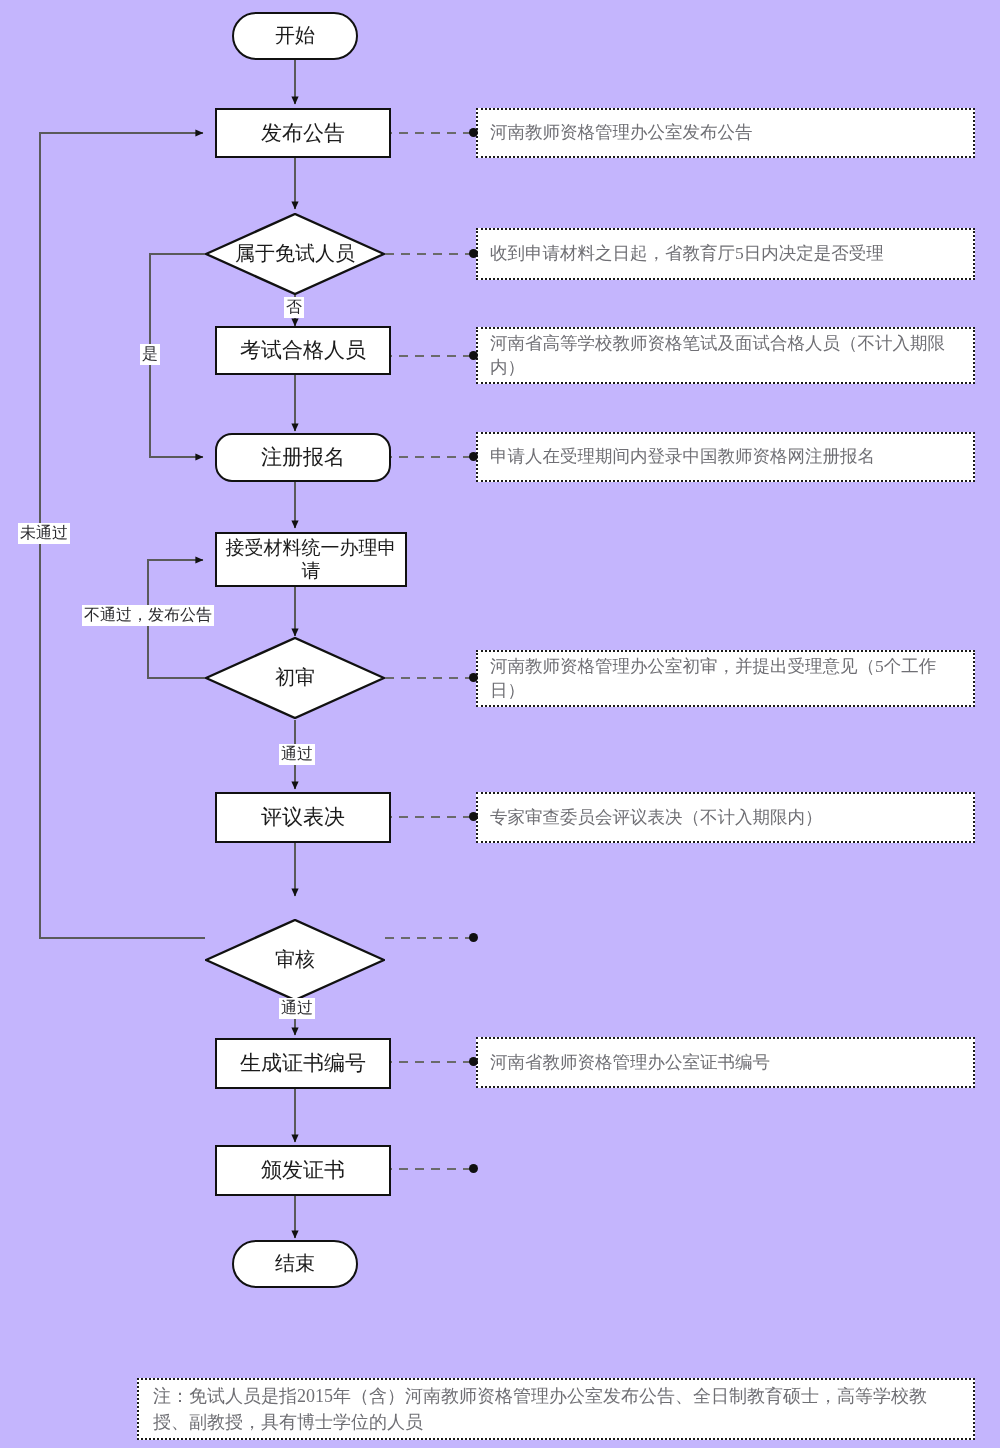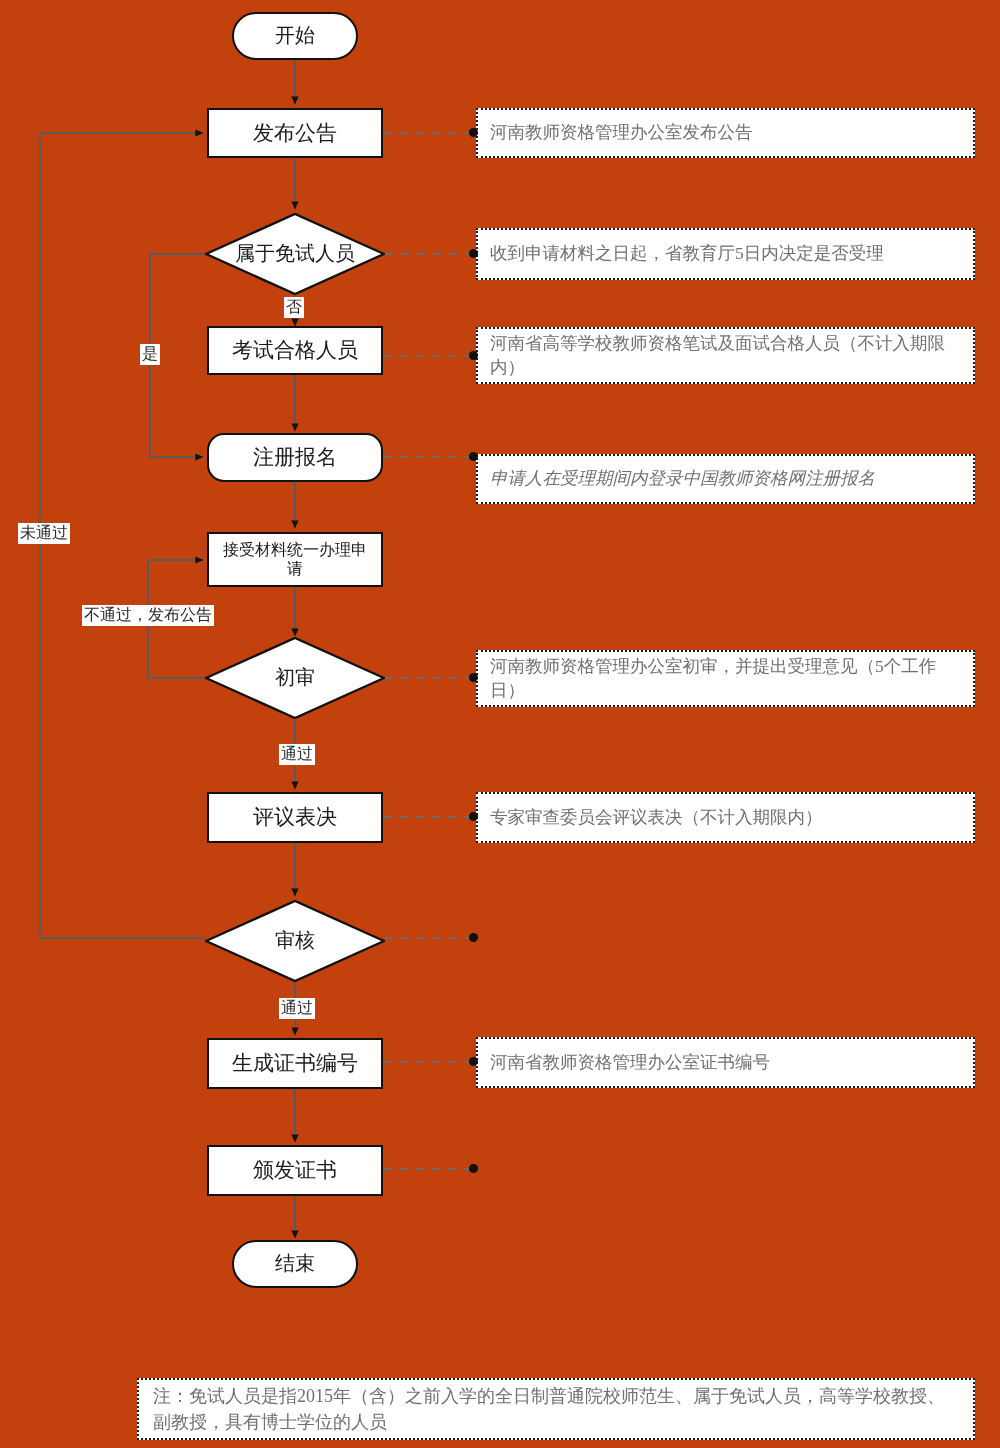--- a/index.html
+++ b/index.html
@@ -7,21 +7,21 @@
     padding: 0;
     background: #ffffff;
   }
   body {
     font-family: "Liberation Serif", "DejaVu Serif", serif;
   }
   #canvas {
     position: relative;
     width: 1000px;
     height: 1448px;
-    background: #c2410c;
+    background: #c4b5fd;
     overflow: hidden;
   }
   #wires {
     position: absolute;
     left: 0;
     top: 0;
     width: 1000px;
     height: 1448px;
   }
 
@@ -34,20 +34,21 @@
     justify-content: center;
     text-align: center;
     color: #1b1b1b;
     background: #ffffff;
     z-index: 3;
     line-height: 1.18;
   }
   .node.process {
     border: 2px solid #111111;
     font-size: 21px;
+    margin-left: 8px;
   }
   .node.terminator {
     border: 2px solid #111111;
     border-radius: 26px;
     font-size: 20px;
   }
   .node.decision {
     border: none;
     background: transparent;
     font-size: 20px;
@@ -178,36 +179,36 @@
   </div>
 
   <div class="node process" style="left:207px; top:326px; width:176px; height:49px;">
     <span>考试合格人员</span>
   </div>
 
   <div class="node process" style="left:207px; top:433px; width:176px; height:49px;border-radius:17px;">
     <span>注册报名</span>
   </div>
 
-  <div class="node process" style="left:207px; top:532px; width:176px; height:55px; font-size:16px; padding:0 8px;">
+  <div class="node process" style="left:207px; top:532px; width:192px; height:55px; font-size:19px; padding:0 8px;">
     <span>接受材料统一办理申请</span>
   </div>
 
   <div class="node decision" style="left:205px; top:637px; width:180px; height:82px;">
     <svg class="diamond-svg" viewBox="0 0 180 82" preserveAspectRatio="none">
       <polygon points="90,1 179,41 90,81 1,41" fill="#ffffff" stroke="#111111" stroke-width="2.4" vector-effect="non-scaling-stroke"></polygon>
     </svg>
     <span class="dtext">初审</span>
   </div>
 
   <div class="node process" style="left:207px; top:792px; width:176px; height:51px;">
     <span>评议表决</span>
   </div>
 
-  <div class="node decision" style="left:205px; top:900px; width:180px; height:82px;">
+  <div class="node decision" style="left:205px; top:919px; width:180px; height:82px;">
     <svg class="diamond-svg" viewBox="0 0 180 82" preserveAspectRatio="none">
       <polygon points="90,1 179,41 90,81 1,41" fill="#ffffff" stroke="#111111" stroke-width="2.4" vector-effect="non-scaling-stroke"></polygon>
     </svg>
     <span class="dtext">审核</span>
   </div>
 
   <div class="node process" style="left:207px; top:1038px; width:176px; height:51px;">
     <span>生成证书编号</span>
   </div>
 
@@ -235,21 +236,21 @@
   <div class="annot" style="left:476px; top:228px; width:499px; height:52px;">
     <span>收到申请材料之日起，省教育厅5日内决定是否受理</span>
   </div>
 
   <div class="annot-dot" style="left:469px; top:351px;"></div>
   <div class="annot" style="left:476px; top:327px; width:499px; height:57px;">
     <span>河南省高等学校教师资格笔试及面试合格人员（不计入期限内）</span>
   </div>
 
   <div class="annot-dot" style="left:469px; top:452px;"></div>
-  <div class="annot" style="left:476px; top:454px; width:499px; height:50px;font-style:italic;">
+  <div class="annot" style="left:476px; top:432px; width:499px; height:50px;">
     <span>申请人在受理期间内登录中国教师资格网注册报名</span>
   </div>
 
   <div class="annot-dot" style="left:469px; top:673px;"></div>
   <div class="annot" style="left:476px; top:650px; width:499px; height:57px;">
     <span>河南教师资格管理办公室初审，并提出受理意见（5个工作日）</span>
   </div>
 
   <div class="annot-dot" style="left:469px; top:812px;"></div>
   <div class="annot" style="left:476px; top:792px; width:499px; height:51px;">
@@ -259,16 +260,16 @@
   <div class="annot-dot" style="left:469px; top:933px;"></div>
 
   <div class="annot-dot" style="left:469px; top:1057px;"></div>
   <div class="annot" style="left:476px; top:1037px; width:499px; height:51px;">
     <span>河南省教师资格管理办公室证书编号</span>
   </div>
 
   <div class="annot-dot" style="left:469px; top:1164px;"></div>
 
   <div class="annot note" style="left:137px; top:1378px; width:838px; height:62px; padding:8px 14px;">
-    <span>注：免试人员是指2015年（含）之前入学的全日制普通院校师范生、属于免试人员，高等学校教授、副教授，具有博士学位的人员</span>
+    <span>注：免试人员是指2015年（含）河南教师资格管理办公室发布公告、全日制教育硕士，高等学校教授、副教授，具有博士学位的人员</span>
   </div>
 
 </div>
 
 </body></html>

